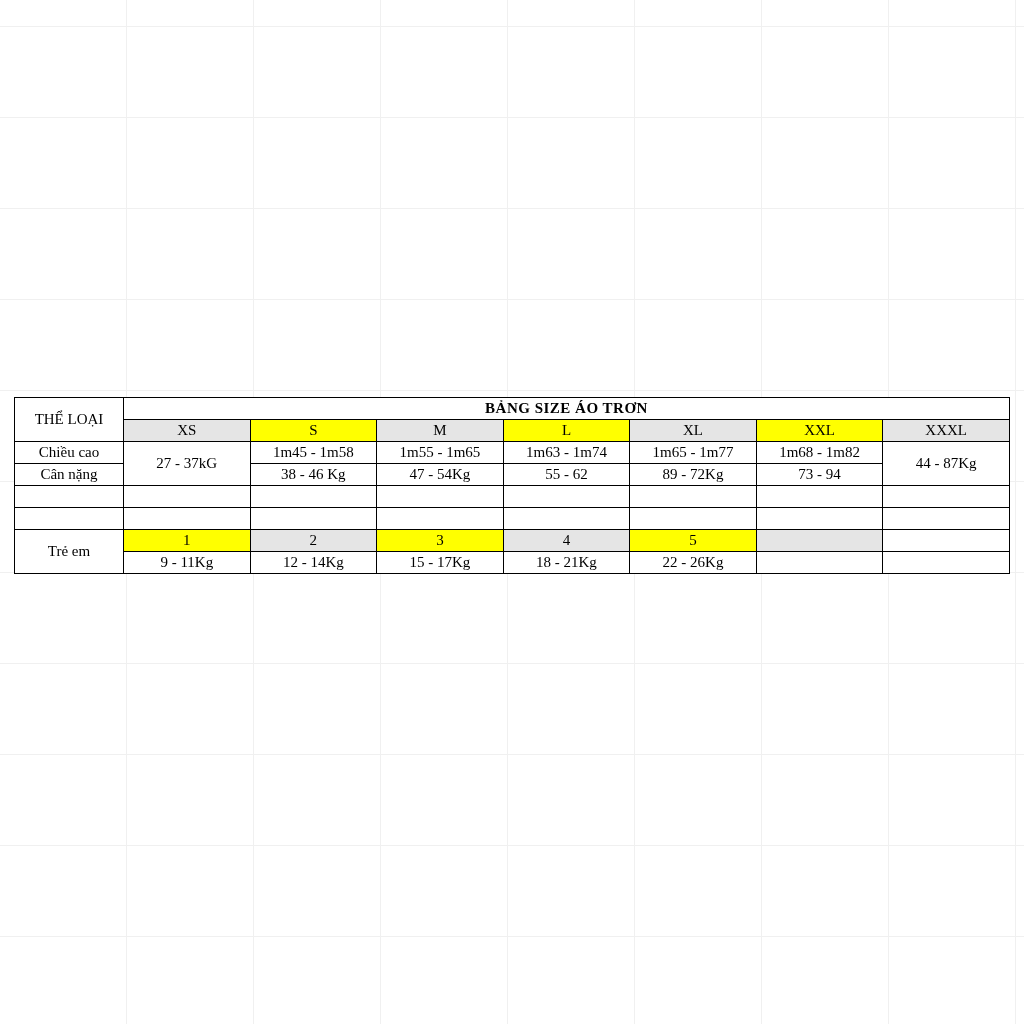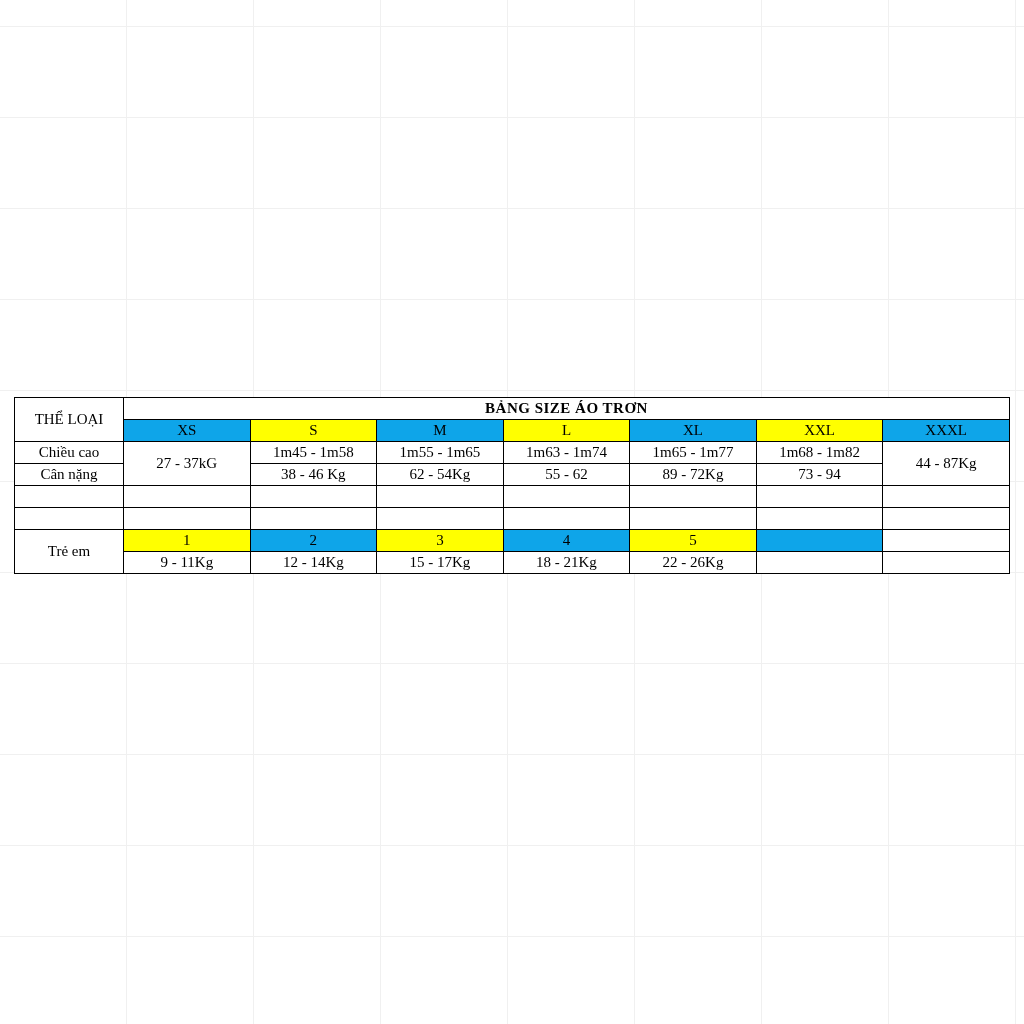--- a/index.html
+++ b/index.html
@@ -67,21 +67,21 @@
     margin-top: 20px;
   }
 
   .cat-cell {
     font-size: 15px;
     text-align: left;
     padding-left: 14px;
     height: 46px;
   }
 
-  .cyan   { background: #0ea5e9; }
+  .cyan   { background: #e5e5e5; }
   .yellow { background: #ffff00; }
   .white  { background: #ffffff; }
 
   .row-h td { height: 22px; }
   .blank-row td { height: 19px; }
 
   .label-left {
     text-align: left;
     padding-left: 12px;
   }
@@ -118,21 +118,21 @@
         <td class="white">1m55 - 1m65</td>
         <td class="white">1m63 - 1m74</td>
         <td class="white">1m65 - 1m77</td>
         <td class="white">1m68 - 1m82</td>
         <td class="white" rowspan="2">44 - 87Kg</td>
       </tr>
 
       <tr>
         <td class="c-label label-left">Cân nặng</td>
         <td class="white">38 - 46 Kg</td>
-        <td class="white">62 - 54Kg</td>
+        <td class="white">47 - 54Kg</td>
         <td class="white">55 - 62</td>
         <td class="white">89 - 72Kg</td>
         <td class="white">73 - 94</td>
       </tr>
 
       <tr class="blank-row">
         <td class="white"></td>
         <td class="white"></td>
         <td class="white"></td>
         <td class="white"></td>

